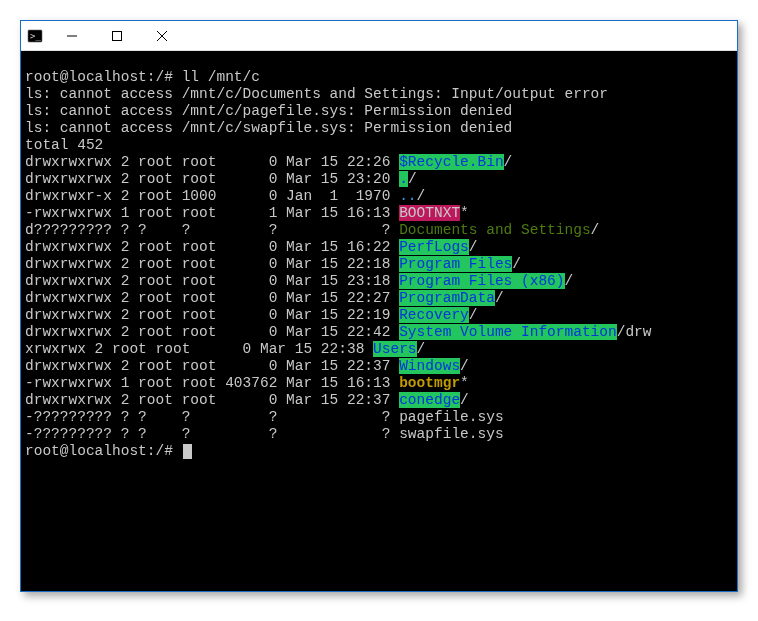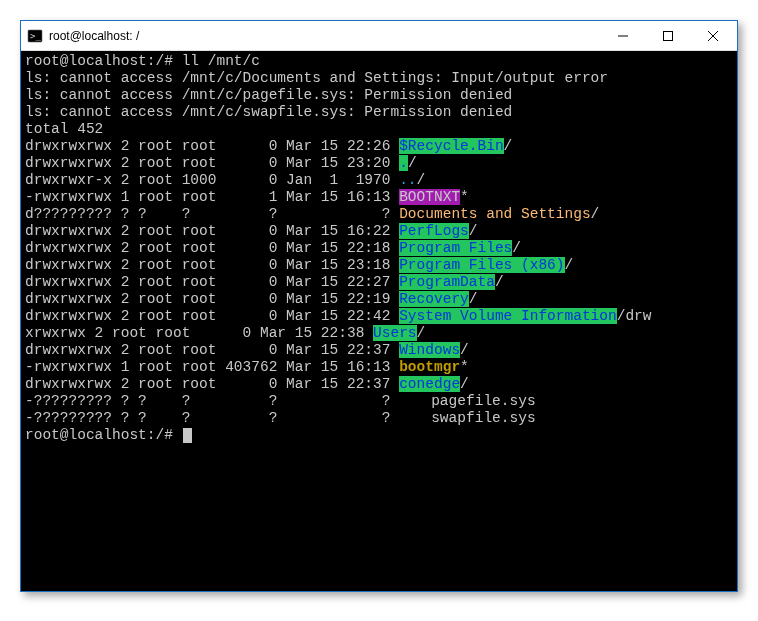--- a/index.html
+++ b/index.html
@@ -35,53 +35,52 @@
     font-size:13px; color:#000;
     cursor:pointer;
   }
 
   .terminal {
     background:#000;
     color:#c8c8c8;
     font-family:Consolas,"Courier New",monospace;
     font-size:14.5px;
     line-height:17px;
-    padding:2px 4px 2px 4px;
+    padding:18px 4px 2px 4px;
     min-height:540px;
     white-space:pre;
     overflow:hidden;
   }
   .row { white-space:pre; }
   .fn { display:inline; }
   .fn.di_green  { background:#22c55e; color:#0037da; } 
   .fn.di_cyan   { color:#3a96dd; }
-  .fn.di_blue   { color:#fdba74; }
-  .fn.ex_green  { background:#a21caf; color:#c8c8c8; }
+  .fn.di_blue   { color:#4d7c0f; }
+  .fn.ex_green  { background:#be185d; color:#c8c8c8; }
   .fn.ex_yellow { color:#c19c00;font-weight:bold; }
-  .fn.plain     { color:#c8c8c8;margin-left:32px; }
+  .fn.plain     { color:#c8c8c8; }
   .cursor {
     display:inline-block;
     width:9px; height:15px;
     background:#c8c8c8;
     vertical-align:text-bottom;
     margin-left:1px;
   }
 </style>
 </head>
 <body>
 
 <div class="window">
   <div class="titlebar">
     <span class="app-icon">
       <svg width="16" height="16" viewBox="0 0 16 16">
         <rect x="1" y="2" width="14" height="12" rx="1" fill="#000" stroke="#666" stroke-width="0.6"></rect>
         <text x="3" y="11" font-size="9" font-family="Consolas,monospace" fill="#ccc">&gt;_</text>
       </svg>
     </span>
-    <span class="title">root@localhost: /</span>
     <div class="btns">
       <div class="btn">
         <svg width="10" height="10" viewBox="0 0 10 10">
             <line x1="0" y1="5" x2="10" y2="5" stroke="#000" stroke-width="1"></line>
           </svg>
       </div>
       <div class="btn">
         <svg width="10" height="10" viewBox="0 0 10 10">
             <rect x="0.5" y="0.5" width="9" height="9" fill="none" stroke="#000" stroke-width="1"></rect>
           </svg>

